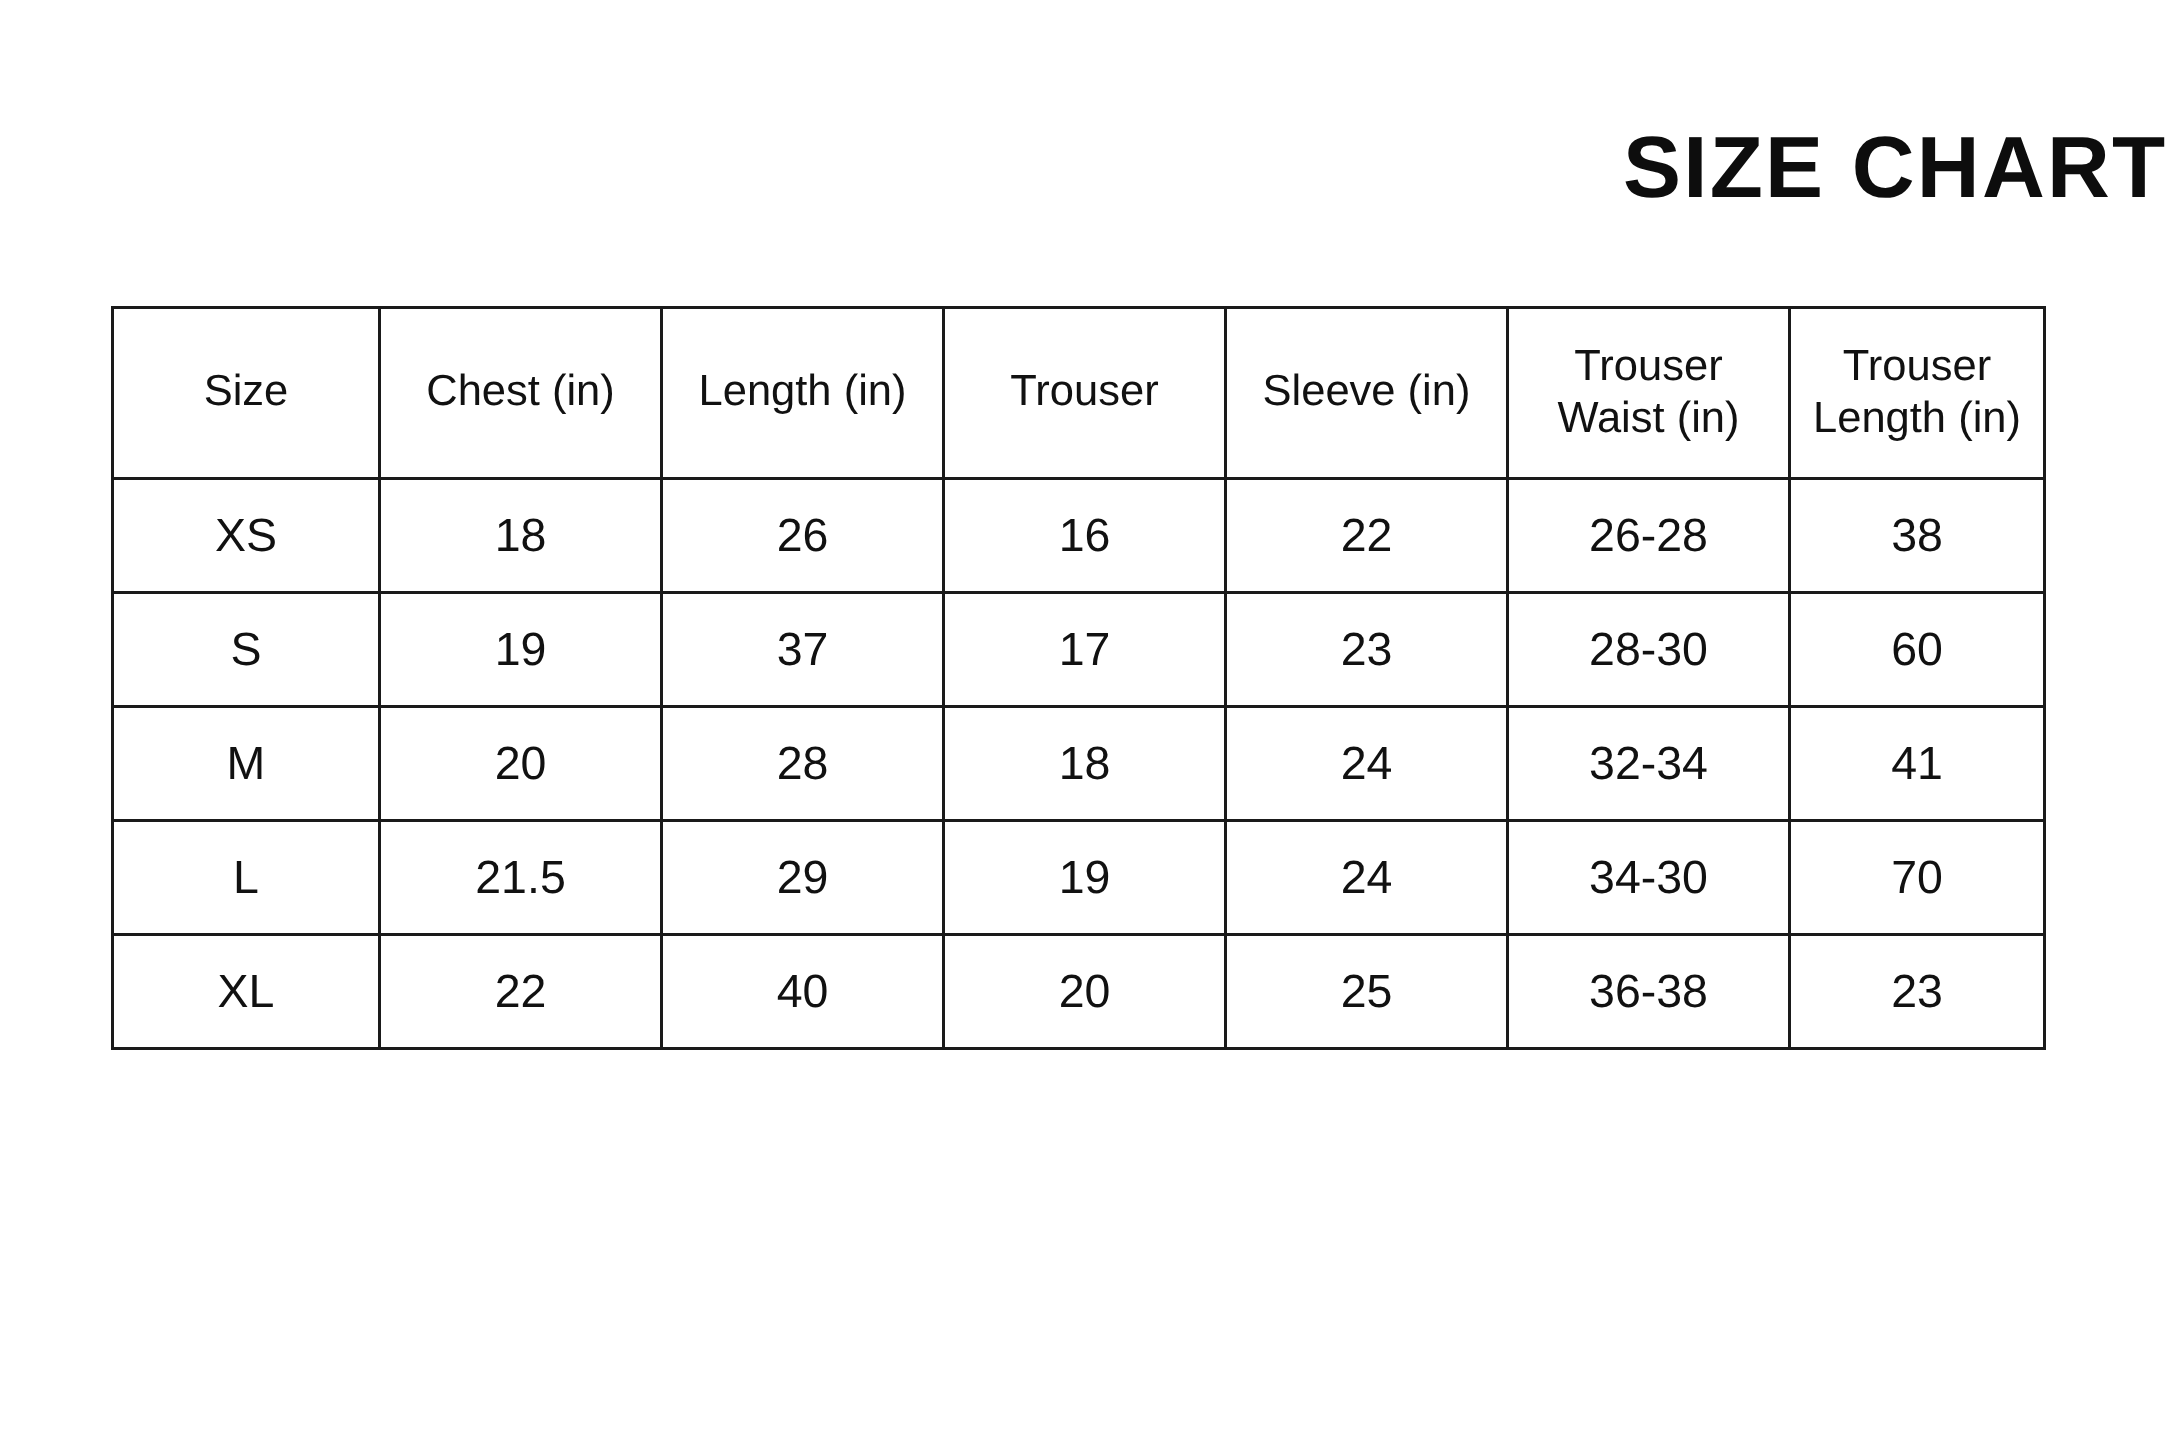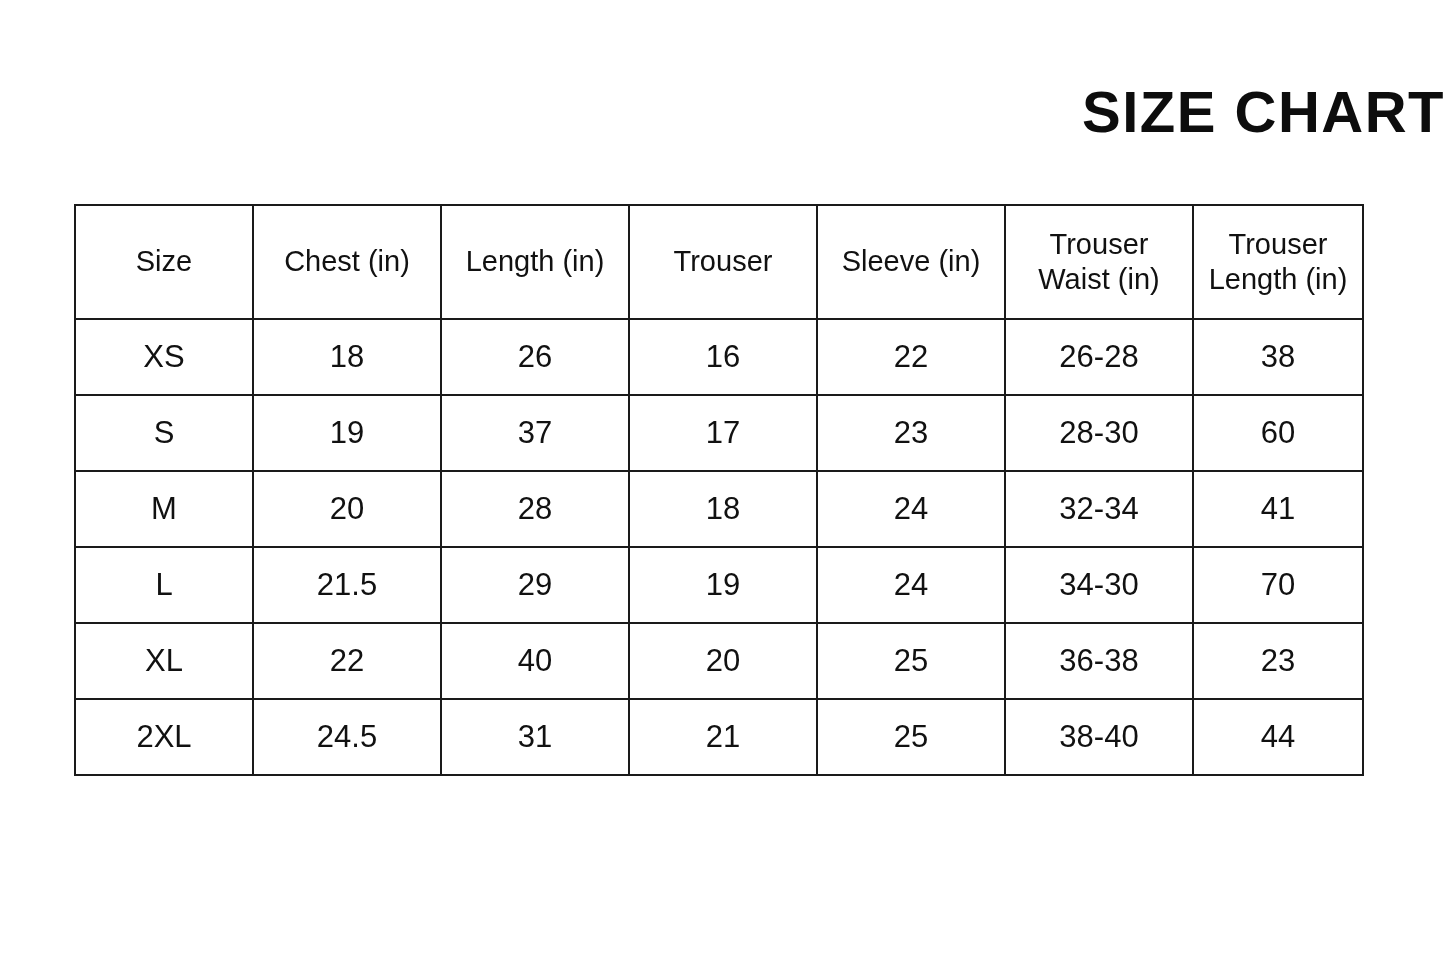--- a/index.html
+++ b/index.html
@@ -141,26 +141,17 @@
         </tr>
         <tr>
           <td>XL</td>
           <td>22</td>
           <td>40</td>
           <td>20</td>
           <td>25</td>
           <td>36-38</td>
           <td>23</td>
         </tr>
-        <tr>
-          <td>2XL</td>
-          <td>24.5</td>
-          <td>31</td>
-          <td>21</td>
-          <td>25</td>
-          <td>38-40</td>
-          <td>44</td>
-        </tr>
       </tbody>
     </table>
   </div>
 
 </div>
 
 </body></html>

